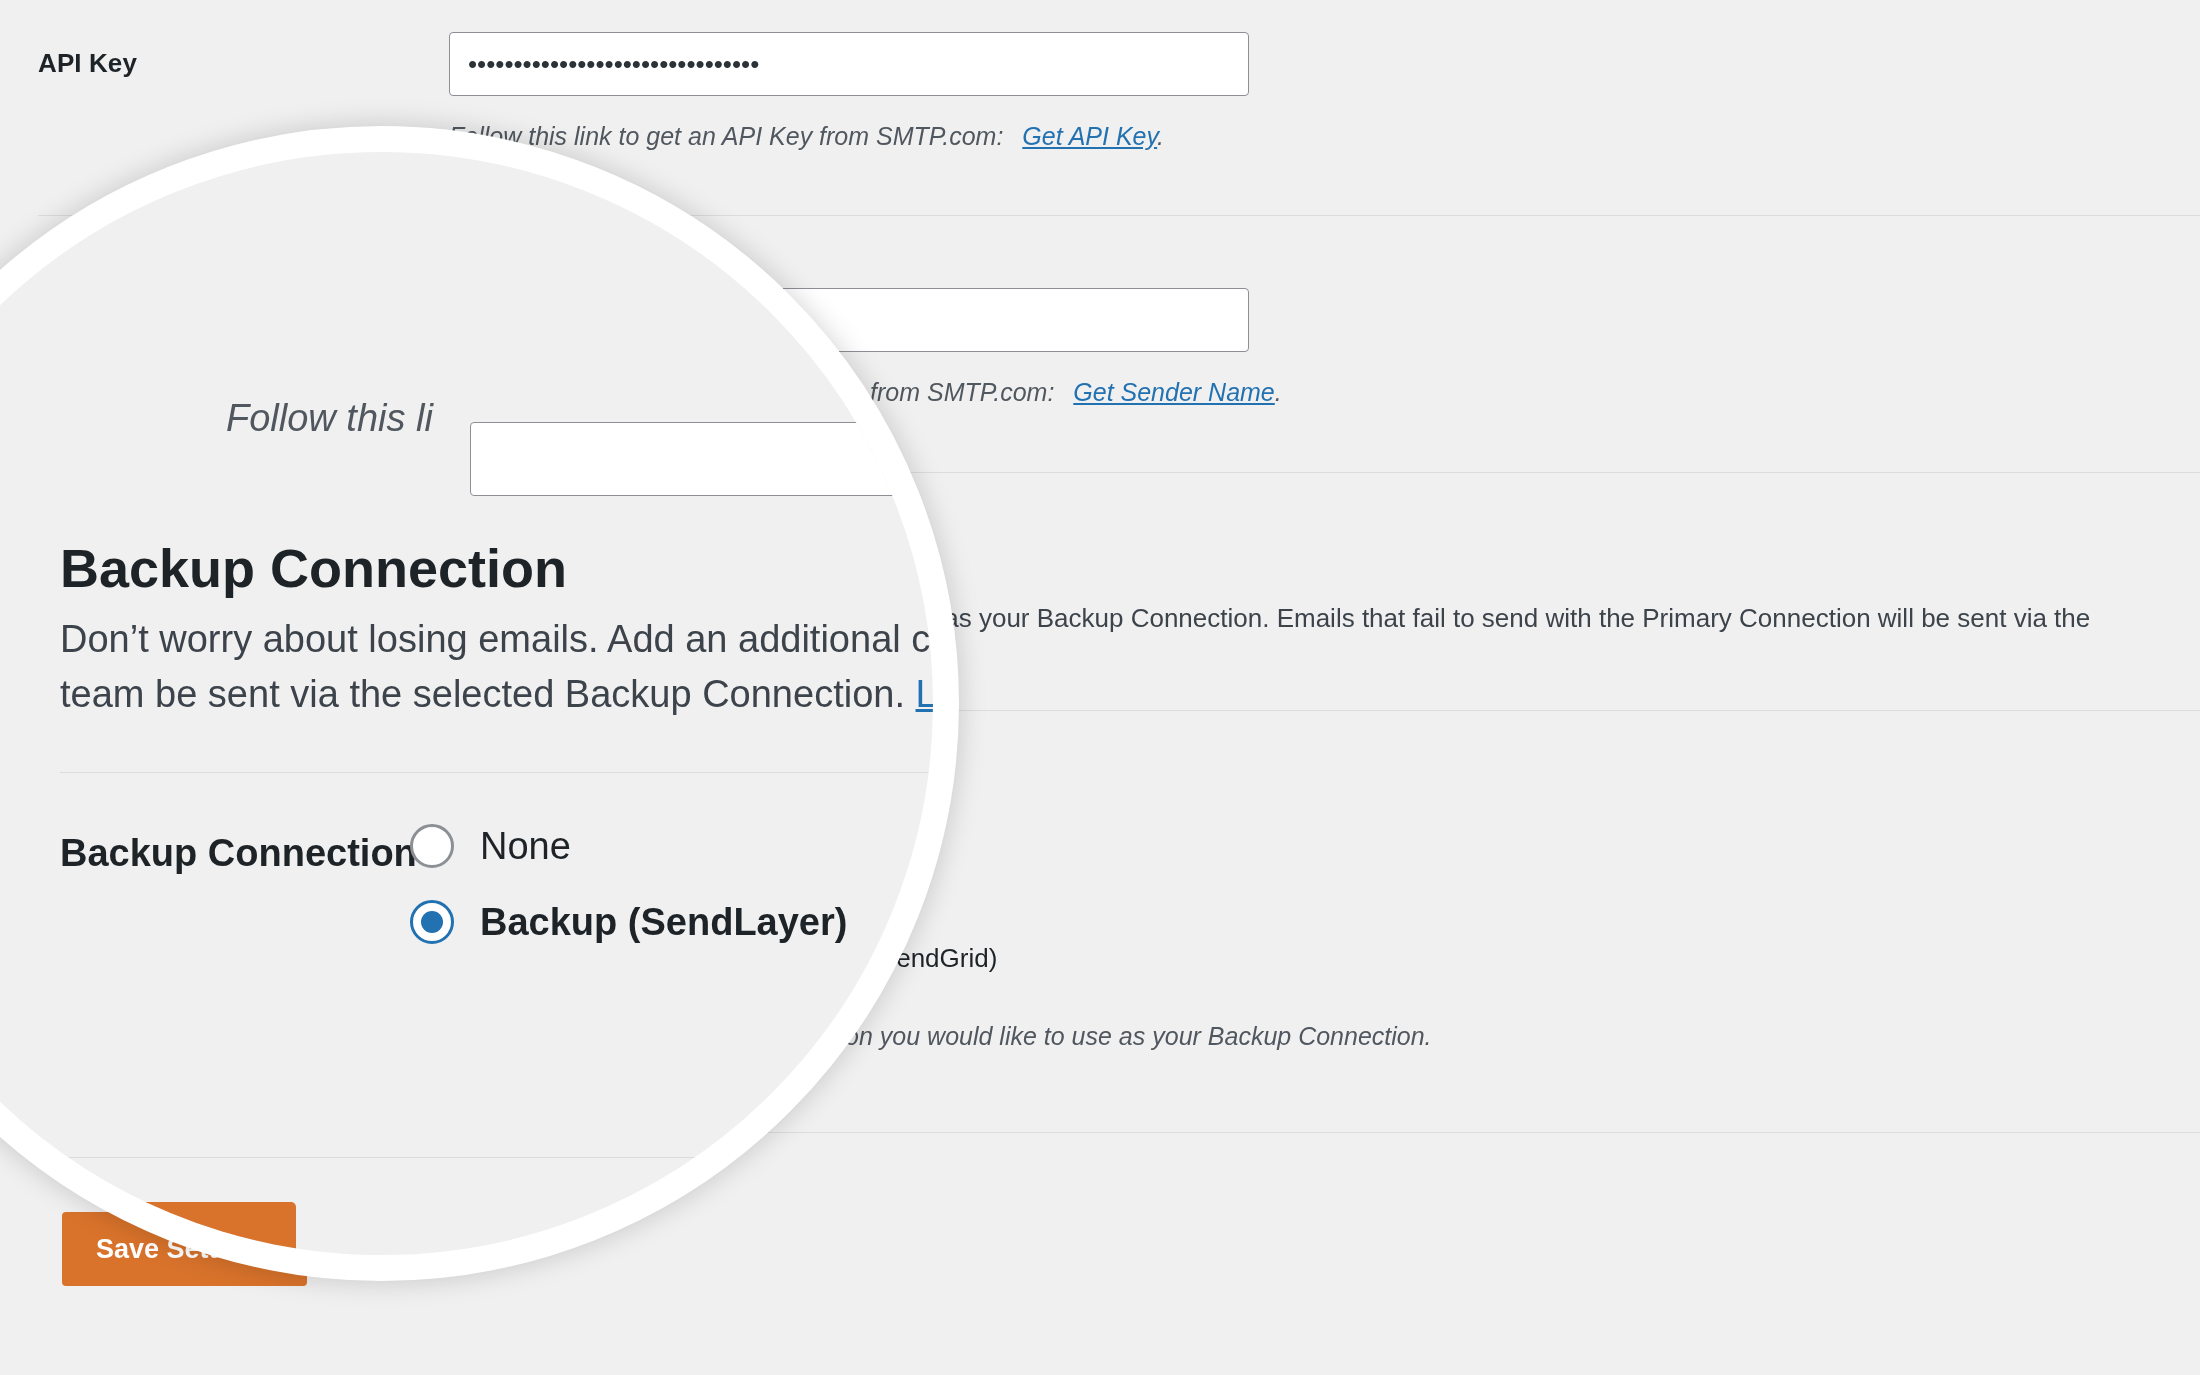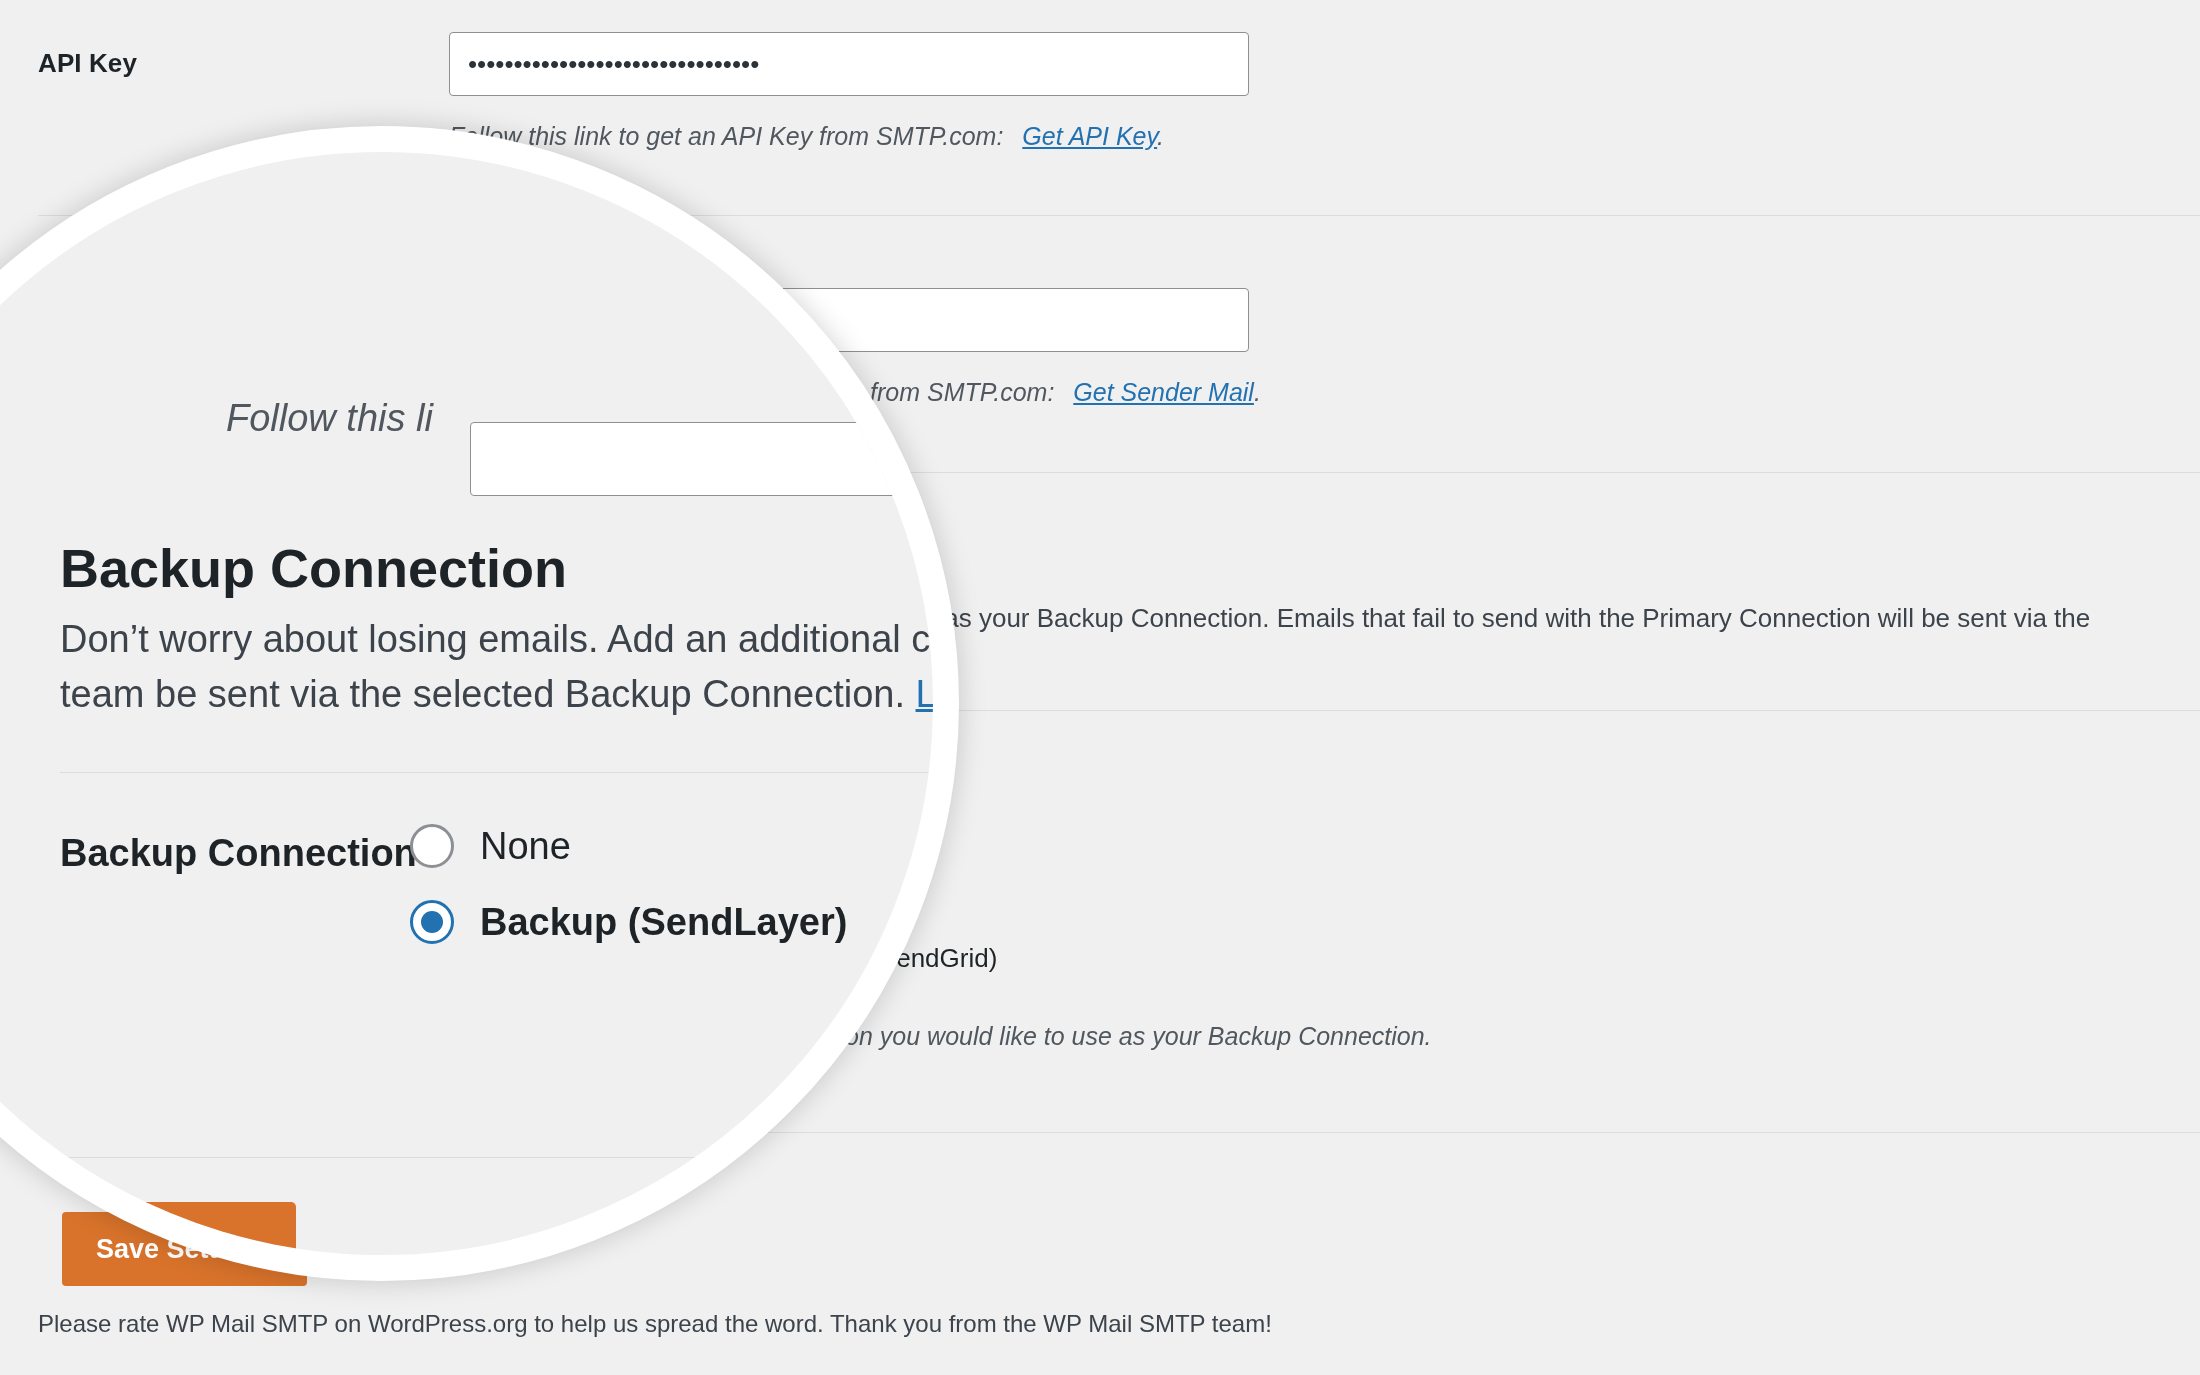--- a/index.html
+++ b/index.html
@@ -281,21 +281,21 @@
         <a href="#">Get API Key</a><span>.</span>
       </div>
       <div class="divider" style="top:215px;"></div>
     </div>
 
     <div>
       <div class="field-label" style="left:38px; top:304px;">Sender Name</div>
       <input class="text-input" style="left: 449px; top: 288px; width: 800px;" type="text" value="">
       <div class="hint" style="left:449px; top:378px;">
         <span>Follow this link to get a Sender Name from SMTP.com:</span>
-        <a href="#">Get Sender Mail</a><span>.</span>
+        <a href="#">Get Sender Name</a><span>.</span>
       </div>
       <div class="divider" style="top:472px;"></div>
     </div>
 
     <div>
       <div class="field-label" style="left:38px; top:540px; font-size:42px;">Backup Connection</div>
 
       <div class="section-desc" style="left:38px; top:600px; width:2120px;">
         <span>Don’t worry about losing emails. Add an additional connection and designate it as your Backup Connection. Emails that fail to send with the Primary Connection will be sent via the selected Backup Connection.</span>
         <a href="#">Learn More</a>
@@ -320,21 +320,20 @@
         <span>Second Connection (SendGrid)</span>
       </div>
 
       <div class="hint" style="left:588px; top:1022px;">Choose which connection you would like to use as your Backup Connection.</div>
 
       <div class="divider" style="top:1132px;"></div>
     </div>
 
     <button class="btn-primary" style="left:62px; top:1212px;">Save Settings</button>
 
-    <div class="footer-note" style="left:38px; top:1310px;">Please rate WP Mail SMTP on WordPress.org to help us spread the word. Thank you from the WP Mail SMTP team!</div>
   </div>
 
   <div class="magnifier">
     <div class="mag-inner">
 
       <div class="mag-hint" style="left:396px; top:245px;text-align:center;">Follow this li</div>
 
       <div class="mag-input" style="left:640px; top:270px; width:520px;"></div>
 
       <div class="mag-title" style="left:230px; top:385px;">Backup Connection</div>

